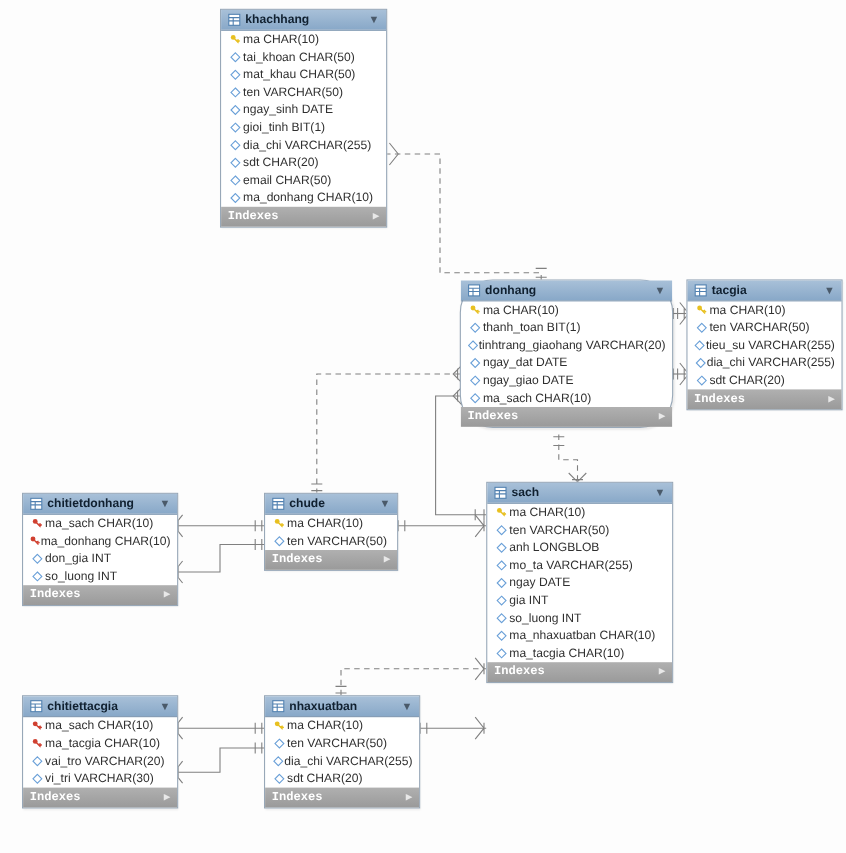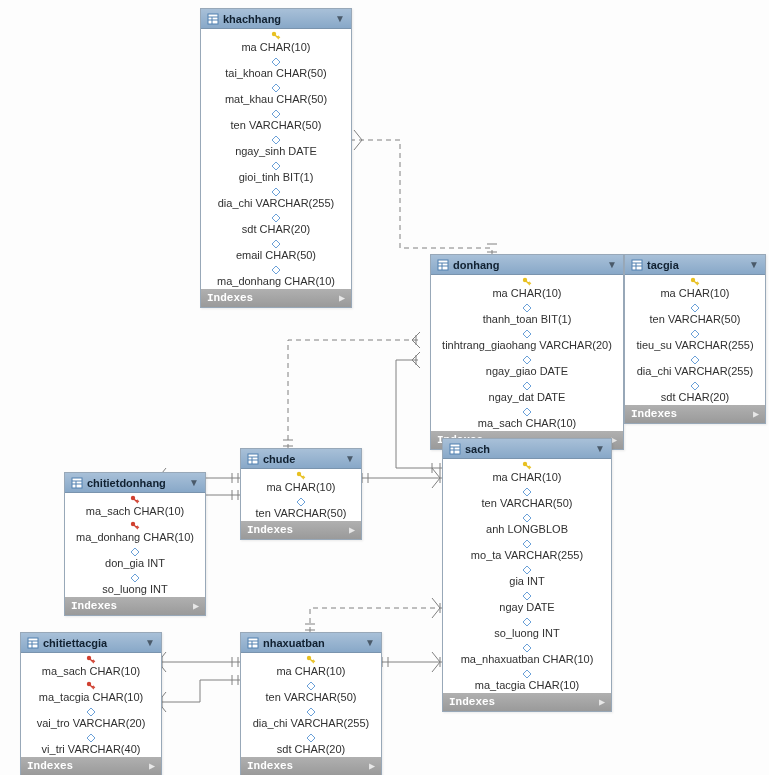--- a/index.html
+++ b/index.html
@@ -50,21 +50,20 @@
     width: 12px;
     height: 12px;
     vertical-align: middle;
   }
   .col {
     display: flex;
     align-items: center;
     padding: 2px 6px;
     color: #303030;
     white-space: nowrap;
-    flex-direction: column;
   }
   .col .key {
     width: 14px;
     display: inline-flex;
     align-items: center;
     justify-content: center;
   }
   .col .key svg { width: 10px; height: 10px; }
   .indexes {
     background: linear-gradient(#b0b0b0, #9a9a9a);
@@ -216,21 +215,21 @@
           <path d="M5 1 L9 5 L5 9 L1 5 Z" fill="#fff" stroke="#6aa0d8"></path>
         </svg>
       </span>
       <span>ma_donhang CHAR(10)</span>
     </div>
     <div class="indexes">
       <span>Indexes</span>
       <span class="tri2">▶</span>
     </div>
   </div>
-<div class="table" style="left: 430px; top: 254px; width: 192px;">
+<div class="table" style="left: 418px; top: 254px; width: 192px; border-radius: 30px;">
     <div class="table-header">
       <span class="icon"><svg viewBox="0 0 12 12">
           <rect x="1" y="1" width="10" height="10" fill="#fff" stroke="#5080b0"></rect>
           <line x1="1" y1="4" x2="11" y2="4" stroke="#5080b0"></line>
           <line x1="1" y1="7" x2="11" y2="7" stroke="#5080b0"></line>
           <line x1="5" y1="4" x2="5" y2="11" stroke="#5080b0"></line>
         </svg></span>
       <span class="title">donhang</span>
       <span class="tri">▼</span>
     </div>
@@ -258,29 +257,29 @@
         </svg>
       </span>
       <span>tinhtrang_giaohang VARCHAR(20)</span>
     </div>
     <div class="col">
       <span class="key">
         <svg viewBox="0 0 10 10">
           <path d="M5 1 L9 5 L5 9 L1 5 Z" fill="#fff" stroke="#6aa0d8"></path>
         </svg>
       </span>
+      <span>ngay_dat DATE</span>
+    </div>
+    <div class="col">
+      <span class="key">
+        <svg viewBox="0 0 10 10">
+          <path d="M5 1 L9 5 L5 9 L1 5 Z" fill="#fff" stroke="#6aa0d8"></path>
+        </svg>
+      </span>
       <span>ngay_giao DATE</span>
-    </div>
-    <div class="col">
-      <span class="key">
-        <svg viewBox="0 0 10 10">
-          <path d="M5 1 L9 5 L5 9 L1 5 Z" fill="#fff" stroke="#6aa0d8"></path>
-        </svg>
-      </span>
-      <span>ngay_dat DATE</span>
     </div>
     <div class="col">
       <span class="key">
         <svg viewBox="0 0 10 10">
           <path d="M5 1 L9 5 L5 9 L1 5 Z" fill="#fff" stroke="#6aa0d8"></path>
         </svg>
       </span>
       <span>ma_sach CHAR(10)</span>
     </div>
     <div class="indexes">
@@ -338,21 +337,21 @@
           <path d="M5 1 L9 5 L5 9 L1 5 Z" fill="#fff" stroke="#6aa0d8"></path>
         </svg>
       </span>
       <span>sdt CHAR(20)</span>
     </div>
     <div class="indexes">
       <span>Indexes</span>
       <span class="tri2">▶</span>
     </div>
   </div>
-<div class="table" style="left: 20px; top: 472px; width: 140px; margin-left: 44px;">
+<div class="table" style="left: 20px; top: 448px; width: 140px;">
     <div class="table-header">
       <span class="icon"><svg viewBox="0 0 12 12">
           <rect x="1" y="1" width="10" height="10" fill="#fff" stroke="#5080b0"></rect>
           <line x1="1" y1="4" x2="11" y2="4" stroke="#5080b0"></line>
           <line x1="1" y1="7" x2="11" y2="7" stroke="#5080b0"></line>
           <line x1="5" y1="4" x2="5" y2="11" stroke="#5080b0"></line>
         </svg></span>
       <span class="title">chitietdonhang</span>
       <span class="tri">▼</span>
     </div>
@@ -471,29 +470,29 @@
         </svg>
       </span>
       <span>mo_ta VARCHAR(255)</span>
     </div>
     <div class="col">
       <span class="key">
         <svg viewBox="0 0 10 10">
           <path d="M5 1 L9 5 L5 9 L1 5 Z" fill="#fff" stroke="#6aa0d8"></path>
         </svg>
       </span>
+      <span>ngay DATE</span>
+    </div>
+    <div class="col">
+      <span class="key">
+        <svg viewBox="0 0 10 10">
+          <path d="M5 1 L9 5 L5 9 L1 5 Z" fill="#fff" stroke="#6aa0d8"></path>
+        </svg>
+      </span>
       <span>gia INT</span>
-    </div>
-    <div class="col">
-      <span class="key">
-        <svg viewBox="0 0 10 10">
-          <path d="M5 1 L9 5 L5 9 L1 5 Z" fill="#fff" stroke="#6aa0d8"></path>
-        </svg>
-      </span>
-      <span>ngay DATE</span>
     </div>
     <div class="col">
       <span class="key">
         <svg viewBox="0 0 10 10">
           <path d="M5 1 L9 5 L5 9 L1 5 Z" fill="#fff" stroke="#6aa0d8"></path>
         </svg>
       </span>
       <span>so_luong INT</span>
     </div>
     <div class="col">
@@ -553,21 +552,21 @@
         </svg>
       </span>
       <span>vai_tro VARCHAR(20)</span>
     </div>
     <div class="col">
       <span class="key">
         <svg viewBox="0 0 10 10">
           <path d="M5 1 L9 5 L5 9 L1 5 Z" fill="#fff" stroke="#6aa0d8"></path>
         </svg>
       </span>
-      <span>vi_tri VARCHAR(40)</span>
+      <span>vi_tri VARCHAR(30)</span>
     </div>
     <div class="indexes">
       <span>Indexes</span>
       <span class="tri2">▶</span>
     </div>
   </div>
 <div class="table" style="left: 240px; top: 632px; width: 140px;">
     <div class="table-header">
       <span class="icon"><svg viewBox="0 0 12 12">
           <rect x="1" y="1" width="10" height="10" fill="#fff" stroke="#5080b0"></rect>

